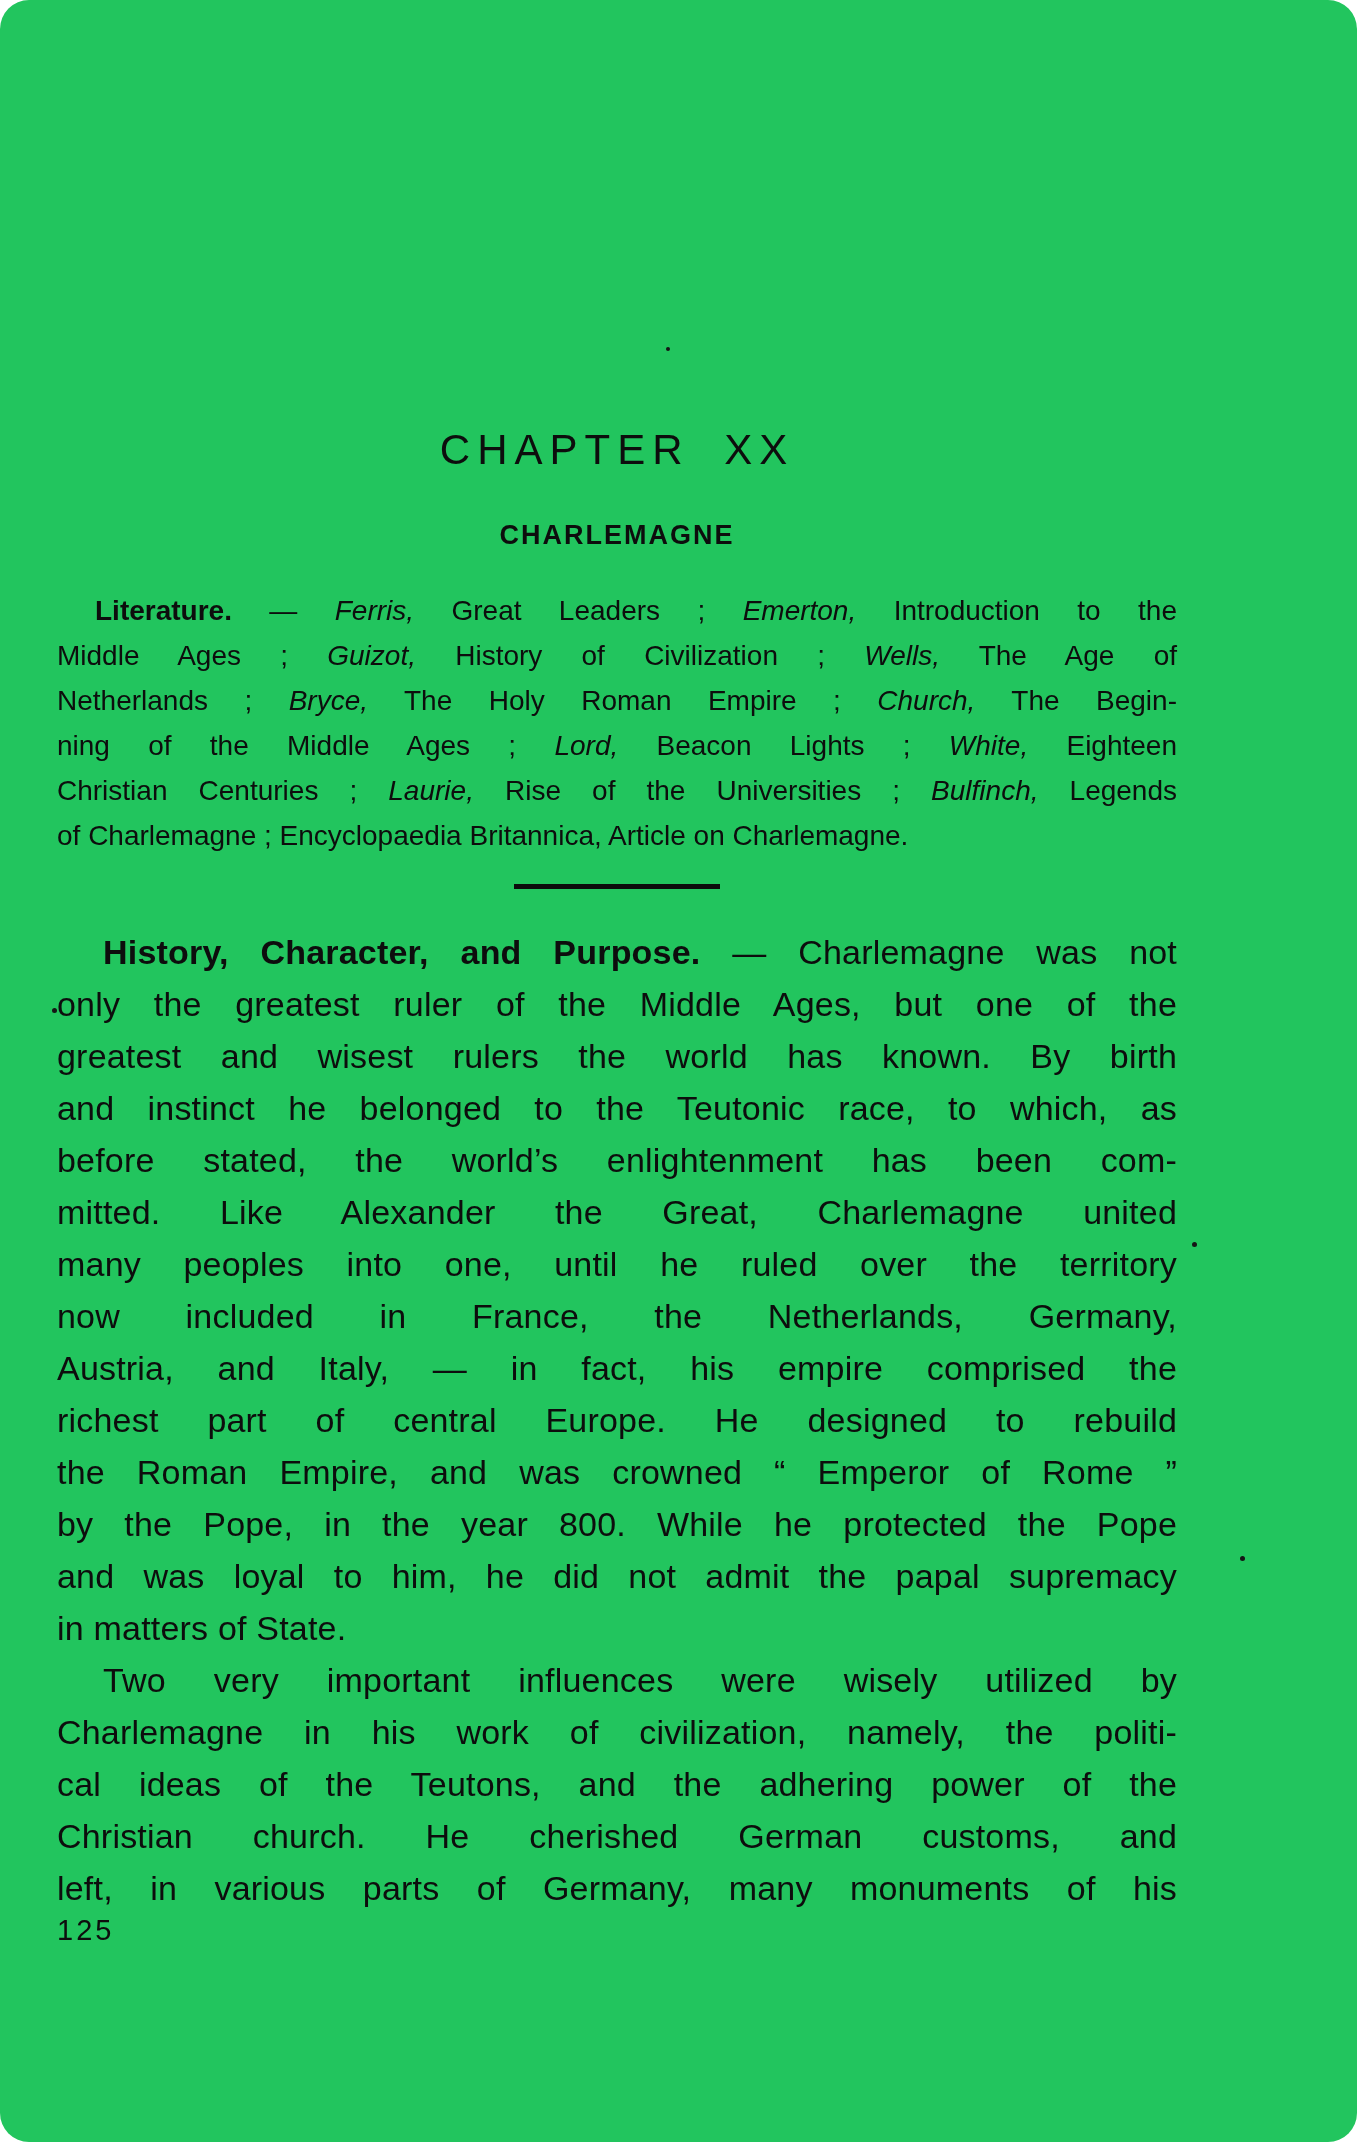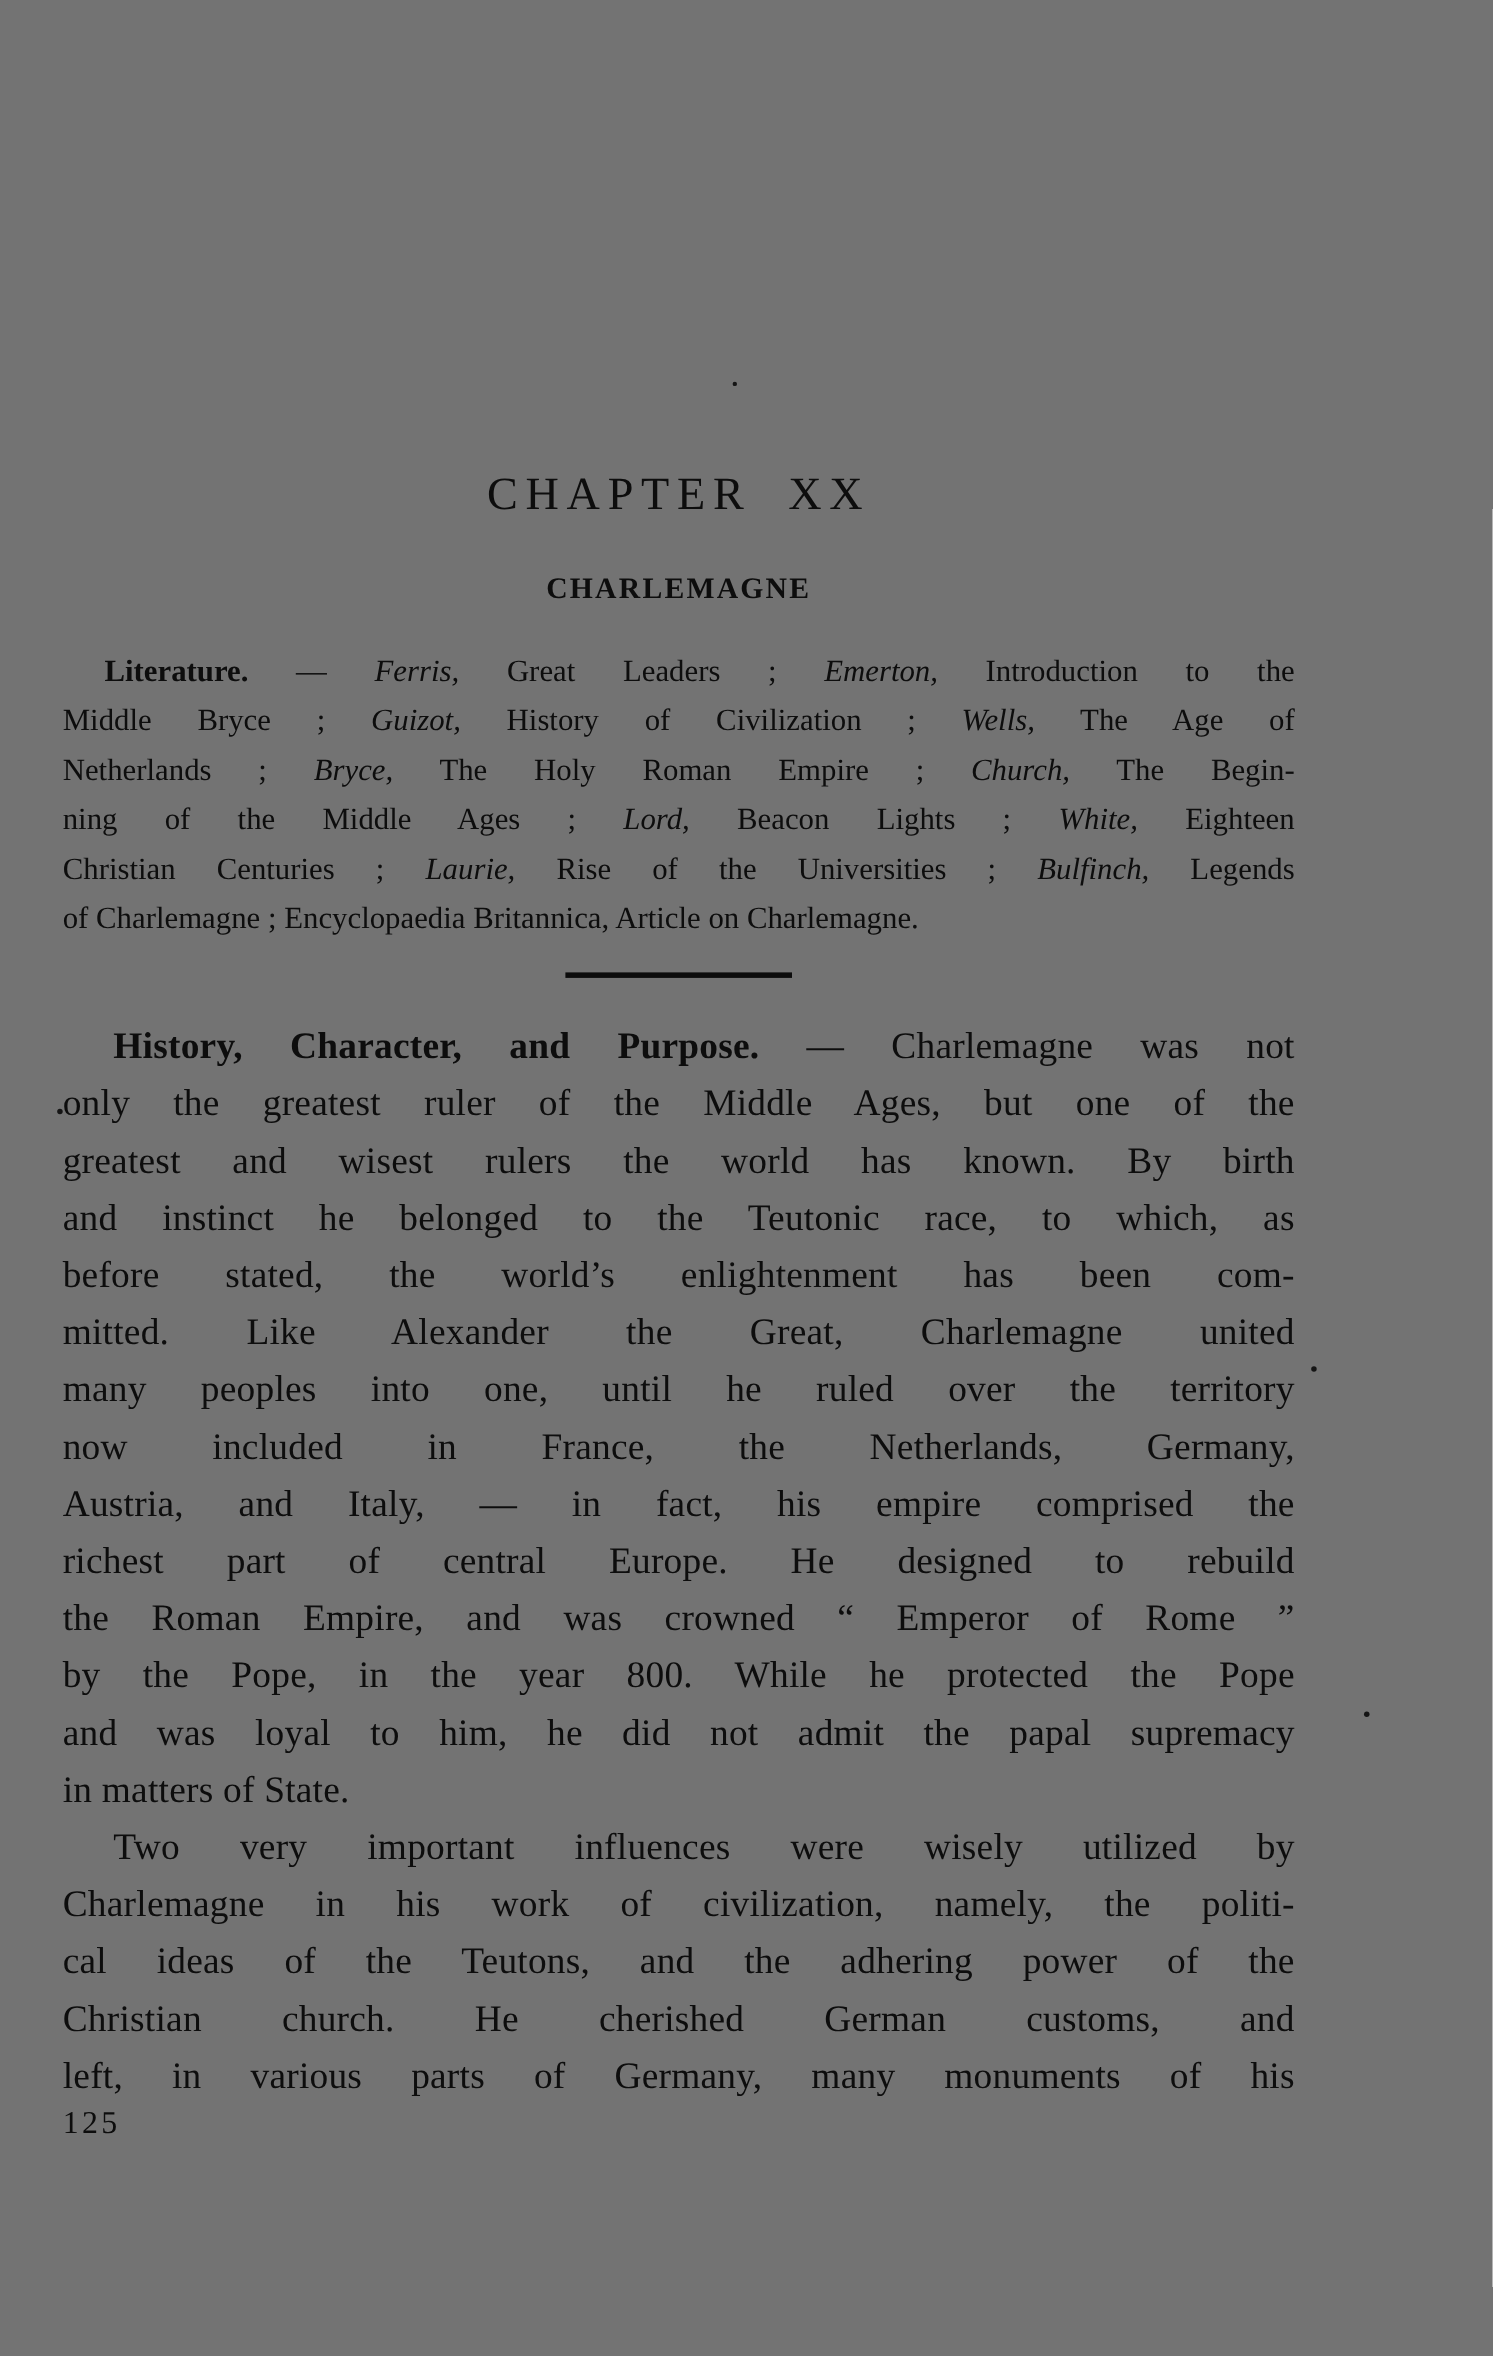--- a/index.html
+++ b/index.html
@@ -1,22 +1,23 @@
 <!DOCTYPE html>
 <html><head>
 <meta charset="utf-8">
 <style>
   html,body { margin:0; padding:0; background:#ffffff; }
   .page {
     position:relative;
     width:1357px; height:2142px;
-    background:#737373;
+    background:#22c55e;
     color:#0d0d0d;
-    font-family:Liberation Serif, serif;
+    font-family:Liberation Sans, sans-serif;
     overflow:hidden;
+    border-radius:29px;
   }
   .chapter-title {
     position:absolute; left:57px; width:1120px; top:426px;
     margin:0; text-align:center;
     font-size:42px; font-weight:400;
     letter-spacing:7px; word-spacing:16px;
   }
   .chapter-subtitle {
     position:absolute; left:57px; width:1120px; top:520px;
     margin:0; text-align:center;
@@ -65,21 +66,21 @@
   <div class="speck s1"></div>
   <div class="speck s2"></div>
   <div class="speck s3"></div>
   <div class="speck s4"></div>
 
   <h1 class="chapter-title">CHAPTER XX</h1>
   <h2 class="chapter-subtitle">CHARLEMAGNE</h2>
 
   <div class="literature">
       <div class="line"><span class="seg-b">Literature.</span><span class="seg-r"> — </span><span class="seg-i">Ferris,</span><span class="seg-r"> Great Leaders ; </span><span class="seg-i">Emerton,</span><span class="seg-r"> Introduction to the</span></div>
-      <div class="line"><span class="seg-r">Middle Bryce ; </span><span class="seg-i">Guizot,</span><span class="seg-r"> History of Civilization ; </span><span class="seg-i">Wells,</span><span class="seg-r"> The Age of</span></div>
+      <div class="line"><span class="seg-r">Middle Ages ; </span><span class="seg-i">Guizot,</span><span class="seg-r"> History of Civilization ; </span><span class="seg-i">Wells,</span><span class="seg-r"> The Age of</span></div>
       <div class="line"><span class="seg-r">Netherlands ; </span><span class="seg-i">Bryce,</span><span class="seg-r"> The Holy Roman Empire ; </span><span class="seg-i">Church,</span><span class="seg-r"> The Begin-</span></div>
       <div class="line"><span class="seg-r">ning of the Middle Ages ; </span><span class="seg-i">Lord,</span><span class="seg-r"> Beacon Lights ; </span><span class="seg-i">White,</span><span class="seg-r"> Eighteen</span></div>
       <div class="line"><span class="seg-r">Christian Centuries ; </span><span class="seg-i">Laurie,</span><span class="seg-r"> Rise of the Universities ; </span><span class="seg-i">Bulfinch,</span><span class="seg-r"> Legends</span></div>
       <div class="line"><span class="seg-r">of Charlemagne ; Encyclopaedia Britannica, Article on Charlemagne.</span></div>
     </div>
 
   <div class="rule"></div>
 
   <div class="para1">
       <div class="line"><span class="seg-b">History, Character, and Purpose.</span><span class="seg-r"> — Charlemagne was not</span></div>

